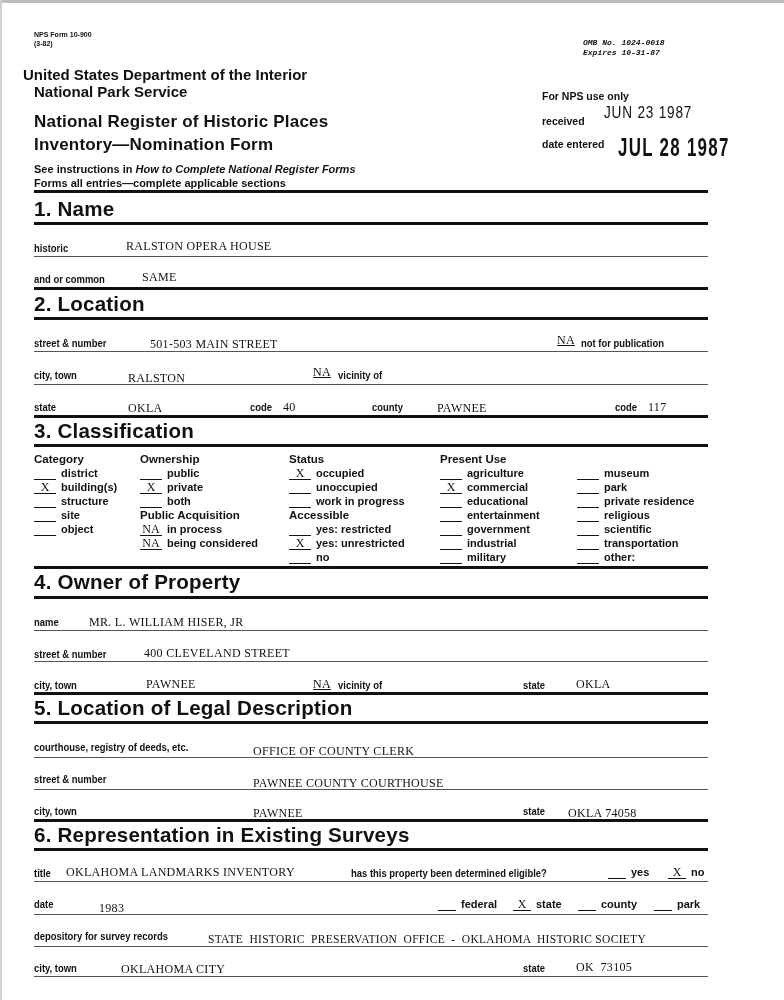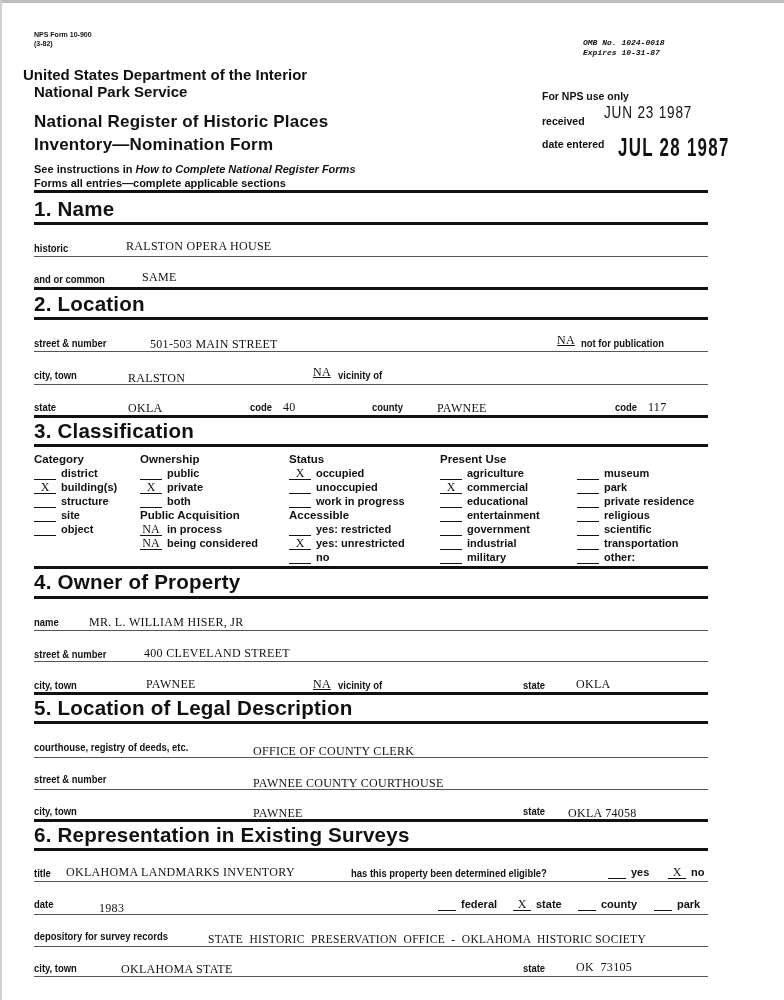--- a/index.html
+++ b/index.html
@@ -322,16 +322,16 @@
       <span>park</span>
     </div>
 </div>
 <div class="rule-thin" style="top:914px;"></div>
 
 <div class="lbl" style="left:34px; top:930px;">depository for survey records</div>
 <div class="val" style="left:208px; top:933px; white-space:pre; font-size:11.5px;">STATE  HISTORIC  PRESERVATION  OFFICE  -  OKLAHOMA  HISTORIC SOCIETY</div>
 <div class="rule-thin" style="top:946px;"></div>
 
 <div class="lbl" style="left:34px; top:962px;">city, town</div>
-<div class="val" style="left:121px; top:962px;">OKLAHOMA STATE</div>
+<div class="val" style="left:121px; top:962px;">OKLAHOMA CITY</div>
 <div class="lbl" style="left:523px; top:962px;">state</div>
 <div class="val" style="left:576px; top:960px; white-space:pre;">OK  73105</div>
 <div class="rule-thin" style="top:976px;"></div>
 
 </body></html>

